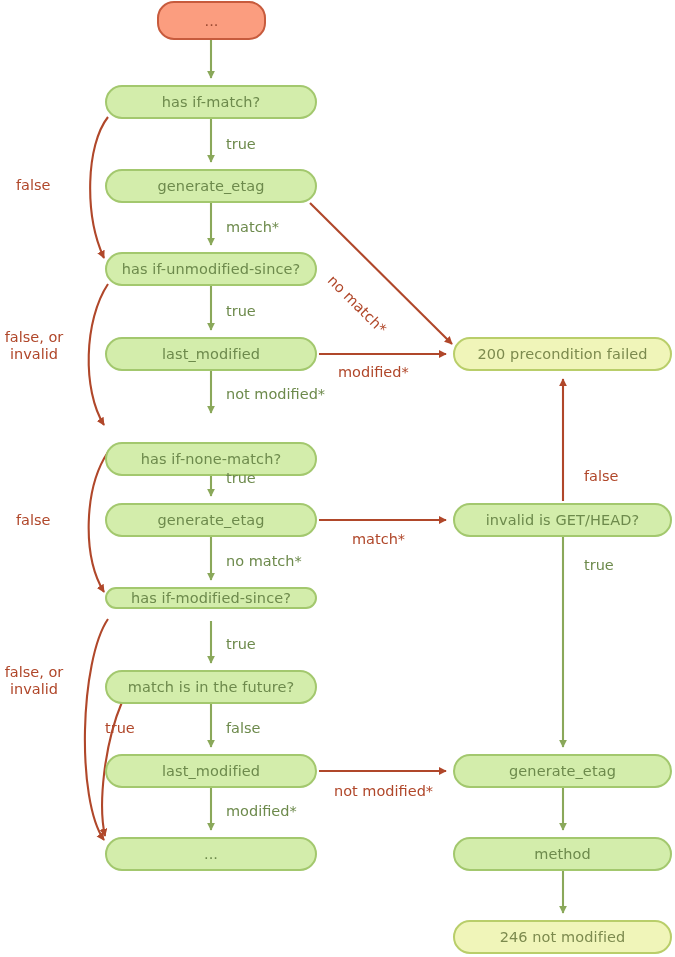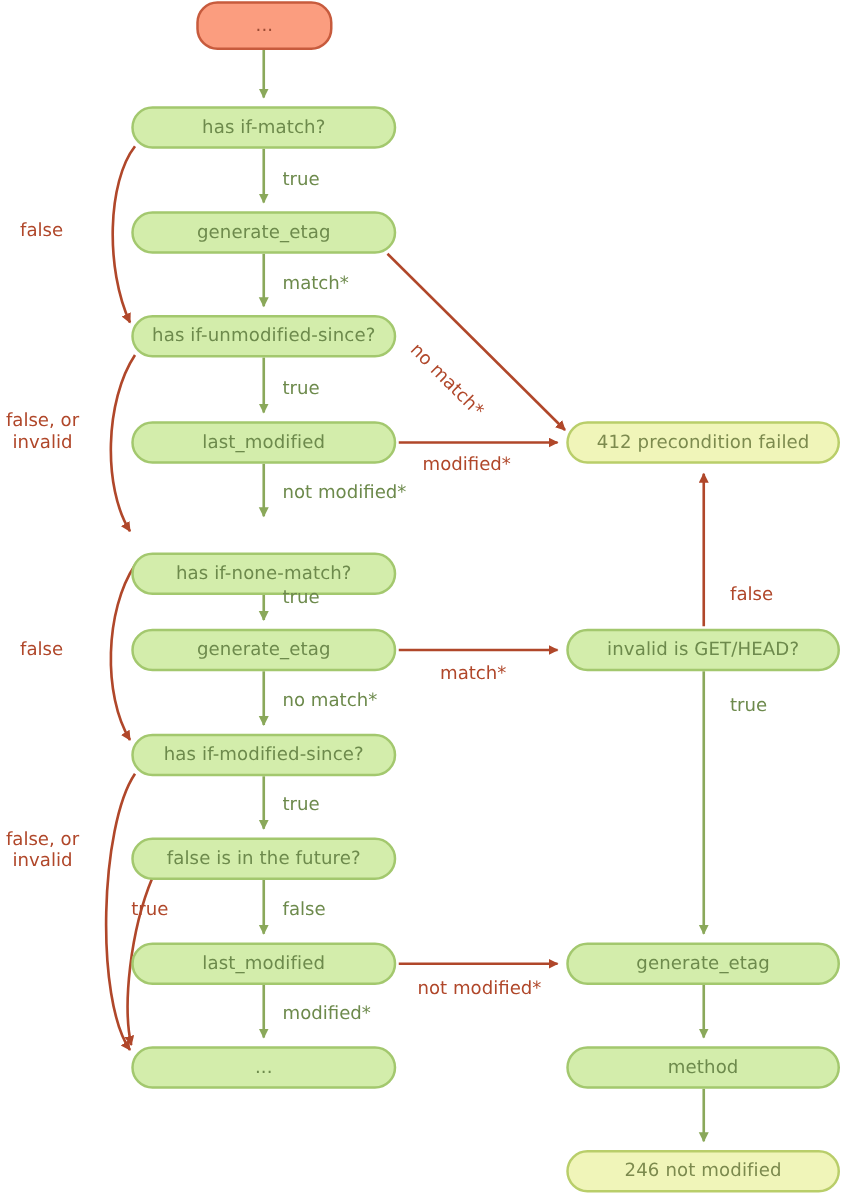--- a/index.html
+++ b/index.html
@@ -126,34 +126,34 @@
       </div>
       <div class="node node-process" style="left: 105px; top: 337px; width: 212px; height: 34px;">
         <span>last_modified</span>
       </div>
       <div class="node node-decision" style="left: 105px; top: 442px; width: 212px; height: 34px;">
         <span>has if-none-match?</span>
       </div>
       <div class="node node-process" style="left: 105px; top: 503px; width: 212px; height: 34px;">
         <span>generate_etag</span>
       </div>
-      <div class="node node-decision" style="left: 105px; top: 587px; width: 212px; height: 34px;">
+      <div class="node node-decision" style="left: 105px; top: 587px; width: 212px; height: 22px;">
         <span>has if-modified-since?</span>
       </div>
       <div class="node node-decision" style="left: 105px; top: 670px; width: 212px; height: 34px;">
-        <span>false is in the future?</span>
+        <span>match is in the future?</span>
       </div>
       <div class="node node-process" style="left: 105px; top: 754px; width: 212px; height: 34px;">
         <span>last_modified</span>
       </div>
       <div class="node node-process" style="left: 105px; top: 837px; width: 212px; height: 34px;">
         <span>...</span>
       </div>
       <div class="node node-terminal" style="left: 453px; top: 337px; width: 219px; height: 34px;">
-        <span>412 precondition failed</span>
+        <span>200 precondition failed</span>
       </div>
       <div class="node node-decision" style="left: 453px; top: 503px; width: 219px; height: 34px;">
         <span>invalid is GET/HEAD?</span>
       </div>
       <div class="node node-process" style="left: 453px; top: 754px; width: 219px; height: 34px;">
         <span>generate_etag</span>
       </div>
       <div class="node node-process" style="left: 453px; top: 837px; width: 219px; height: 34px;">
         <span>method</span>
       </div>

